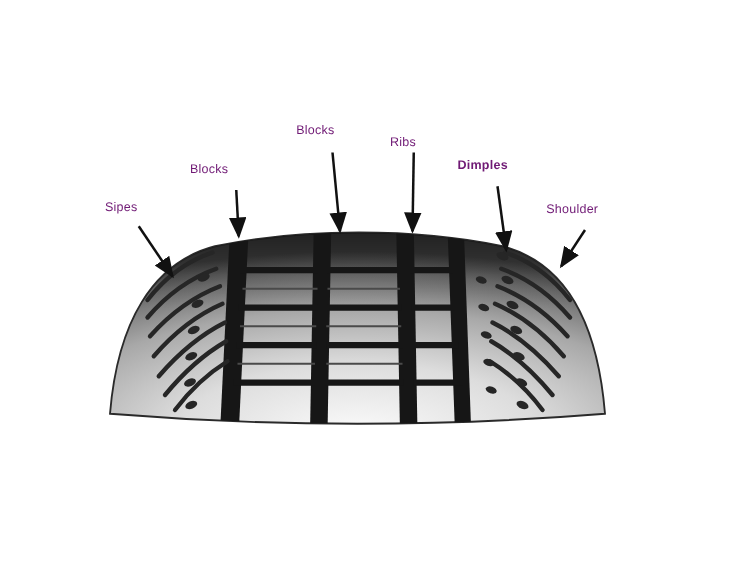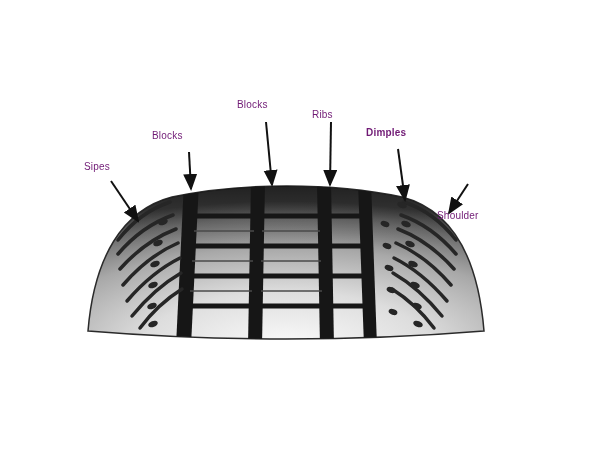--- a/index.html
+++ b/index.html
@@ -154,15 +154,15 @@
       <line x1="398" y1="149" x2="405" y2="200" marker-end="url(#arrowHead)"></line>
       <line x1="468" y1="184" x2="449" y2="213" marker-end="url(#arrowHead)"></line>
     </g>
   </svg>
 
   <div class="lbl" style="left:84px;  top:161px;">Sipes</div>
   <div class="lbl" style="left:152px; top:130px;">Blocks</div>
   <div class="lbl" style="left:237px; top:99px;">Blocks</div>
   <div class="lbl" style="left:312px; top:109px;">Ribs</div>
   <div class="lbl" style="left:366px; top:127px;font-weight:bold;">Dimples</div>
-  <div class="lbl" style="left:437px; top:162px;margin-top:48px;">Shoulder</div>
+  <div class="lbl" style="left:437px; top:162px;">Shoulder</div>
 
 </div>
 
 </body></html>

